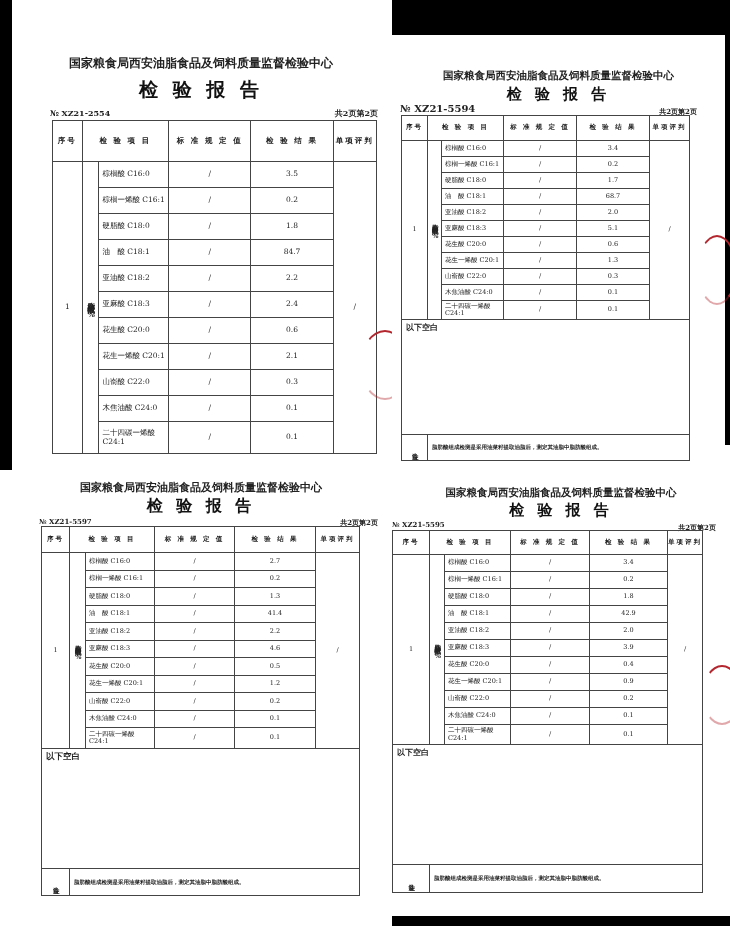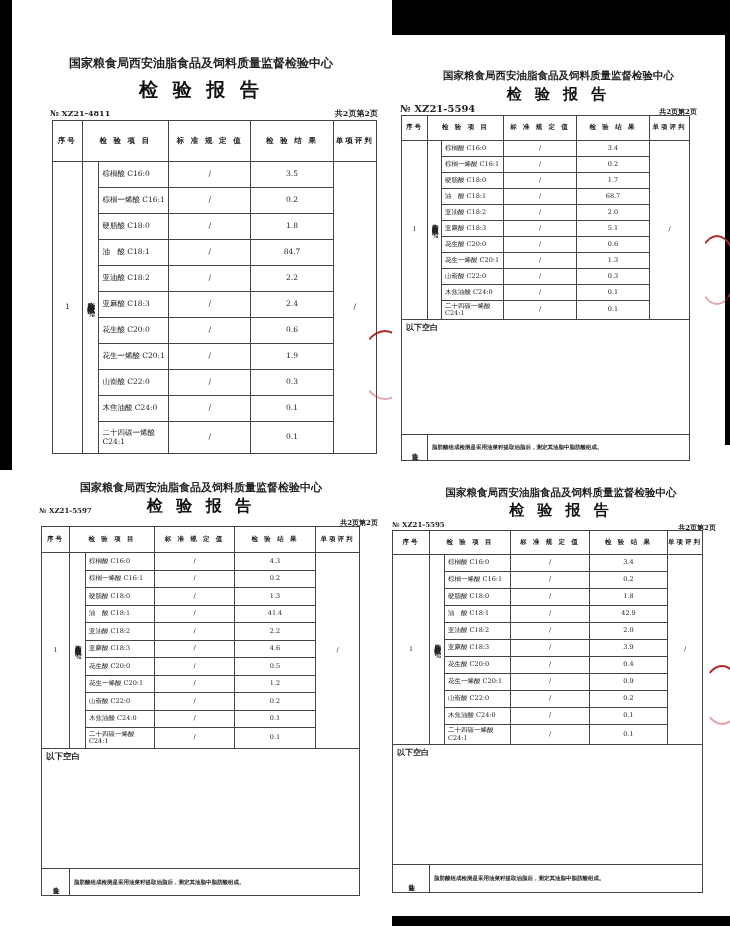--- a/index.html
+++ b/index.html
@@ -56,21 +56,21 @@
 
 <div class="black" style="left:0;top:0;width:12px;height:445px;"></div>
 <div class="black" style="left:392px;top:0;width:338px;height:35px;"></div>
 <div class="black" style="left:725px;top:35px;width:5px;height:410px;"></div>
 <div class="black" style="left:0;top:445px;width:12px;height:25px;"></div>
 <div class="black" style="left:392px;top:916px;width:338px;height:10px;"></div>
 
 <div class="page" style="left:12px;top:0;width:378px;height:445px;">
   <div class="org" style="top:55px;font-size:12px;">国家粮食局西安油脂食品及饲料质量监督检验中心</div>
   <div class="title" style="top:77px;font-size:19px;letter-spacing:4px;">检 验 报 告</div>
-  <div class="meta left" style="left:38px;top:108px;font-size:8px;">№ XZ21-4811</div>
+  <div class="meta left" style="left:38px;top:108px;font-size:8px;">№ XZ21-2554</div>
   <div class="meta right" style="right:12px;top:108px;font-size:8px;">共2页第2页</div>
 
   <table class="rep" style="left:40px;top:120px;width:325px;font-size:7.5px;">
     <colgroup>
         <col style="width:28px">
         <col style="width:16px">
         <col style="width:66px">
         <col style="width:78px">
         <col style="width:78px">
         <col style="width:41px">
@@ -117,21 +117,21 @@
           <td>2.4</td>
         </tr>
     <tr style="height:26px;">
           <td class="name">花生酸 C20:0</td>
           <td>/</td>
           <td>0.6</td>
         </tr>
     <tr style="height:26px;">
           <td class="name">花生一烯酸 C20:1</td>
           <td>/</td>
-          <td>1.9</td>
+          <td>2.1</td>
         </tr>
     <tr style="height:26px;">
           <td class="name">山嵛酸 C22:0</td>
           <td>/</td>
           <td>0.3</td>
         </tr>
     <tr style="height:26px;">
           <td class="name">木焦油酸 C24:0</td>
           <td>/</td>
           <td>0.1</td>
@@ -235,21 +235,21 @@
       <td colspan="5" class="note" style="font-size:5.5px;">脂肪酸组成检测是采用油菜籽提取油脂后，测定其油脂中脂肪酸组成。</td>
     </tr>
   </tbody>
     </table>
   <div class="stamp" style="left:305px;top:200px;width:40px;height:70px;"></div>
 </div>
 
 <div class="page" style="left:12px;top:470px;width:378px;height:456px;">
   <div class="org" style="top:10px;font-size:11px;">国家粮食局西安油脂食品及饲料质量监督检验中心</div>
   <div class="title" style="top:26px;font-size:16px;letter-spacing:4px;">检 验 报 告</div>
-  <div class="meta left" style="left:27px;top:36px;font-size:7px;">№ XZ21-5597</div>
+  <div class="meta left" style="left:27px;top:47px;font-size:7px;">№ XZ21-5597</div>
   <div class="meta right" style="right:12px;top:48px;font-size:7px;">共2页第2页</div>
 
   <table class="rep" style="left:29px;top:56px;width:318px;font-size:6.5px;">
     <colgroup>
         <col style="width:28px">
         <col style="width:16px">
         <col style="width:69px">
         <col style="width:80px">
         <col style="width:81px">
         <col style="width:44px">
@@ -260,21 +260,21 @@
       <th colspan="2">检 验 项 目</th>
       <th>标 准 规 定 值</th>
       <th>检 验 结 果</th>
       <th>单项评判</th>
     </tr>
     <tr style="height:17.5px;">
       <td rowspan="11">1</td>
       <td rowspan="11" class="vlabel">脂肪酸组成，%</td>
       <td class="name">棕榈酸 C16:0</td>
       <td>/</td>
-      <td>4.3</td>
+      <td>2.7</td>
       <td rowspan="11">/</td>
     </tr>
     <tr style="height:17.5px;">
           <td class="name">棕榈一烯酸 C16:1</td>
           <td>/</td>
           <td>0.2</td>
         </tr>
     <tr style="height:17.5px;">
           <td class="name">硬脂酸 C18:0</td>
           <td>/</td>

